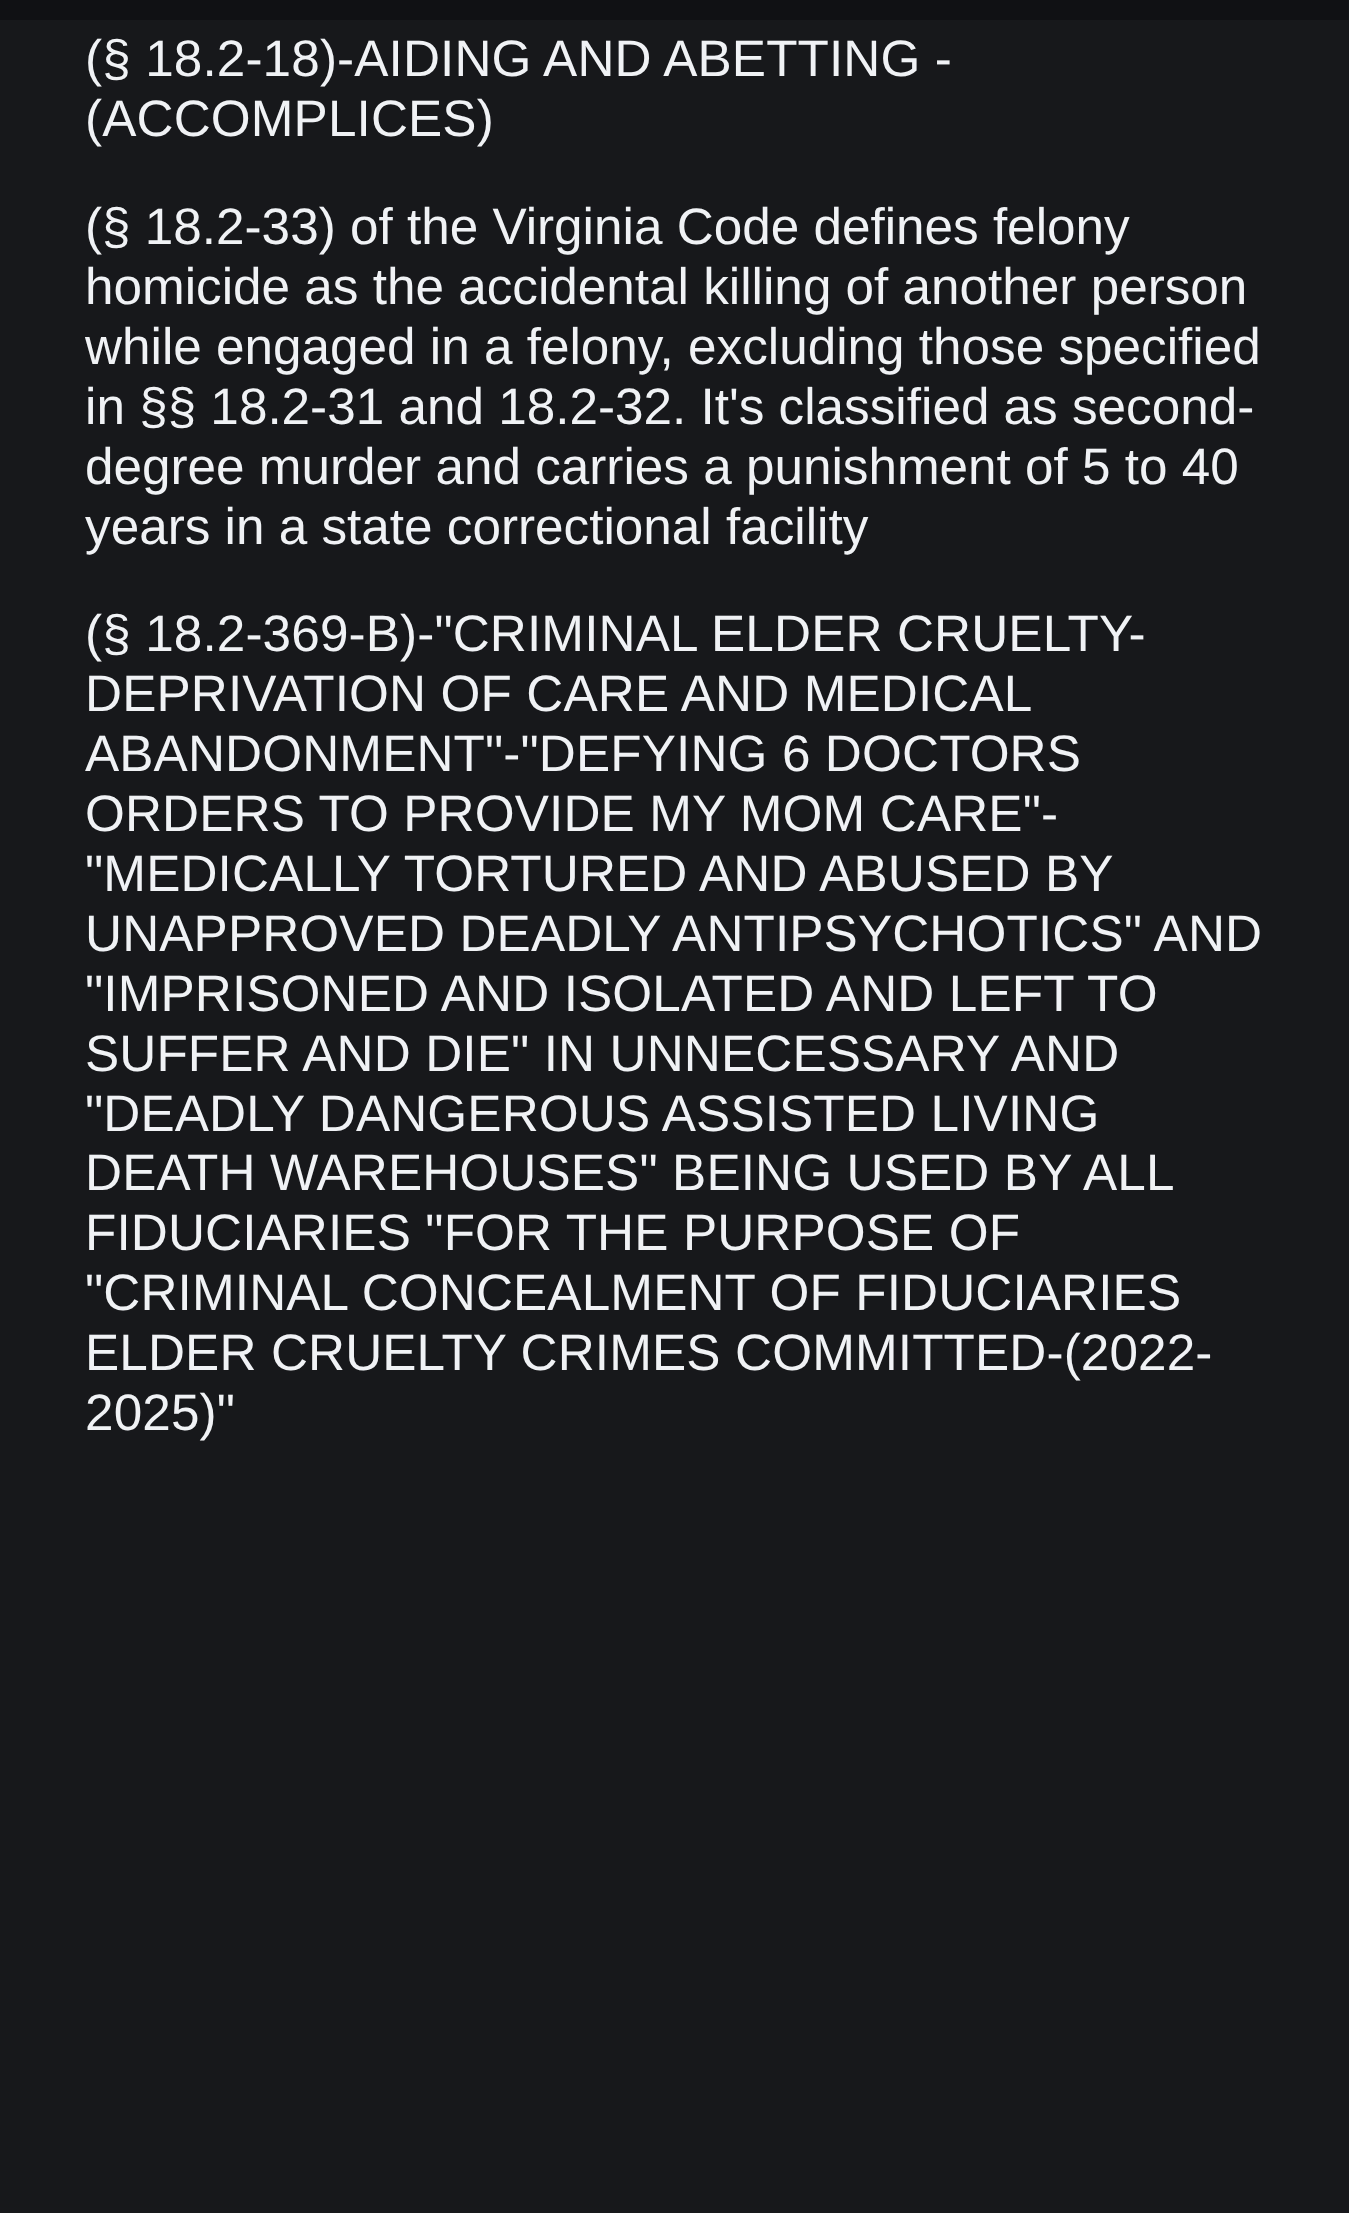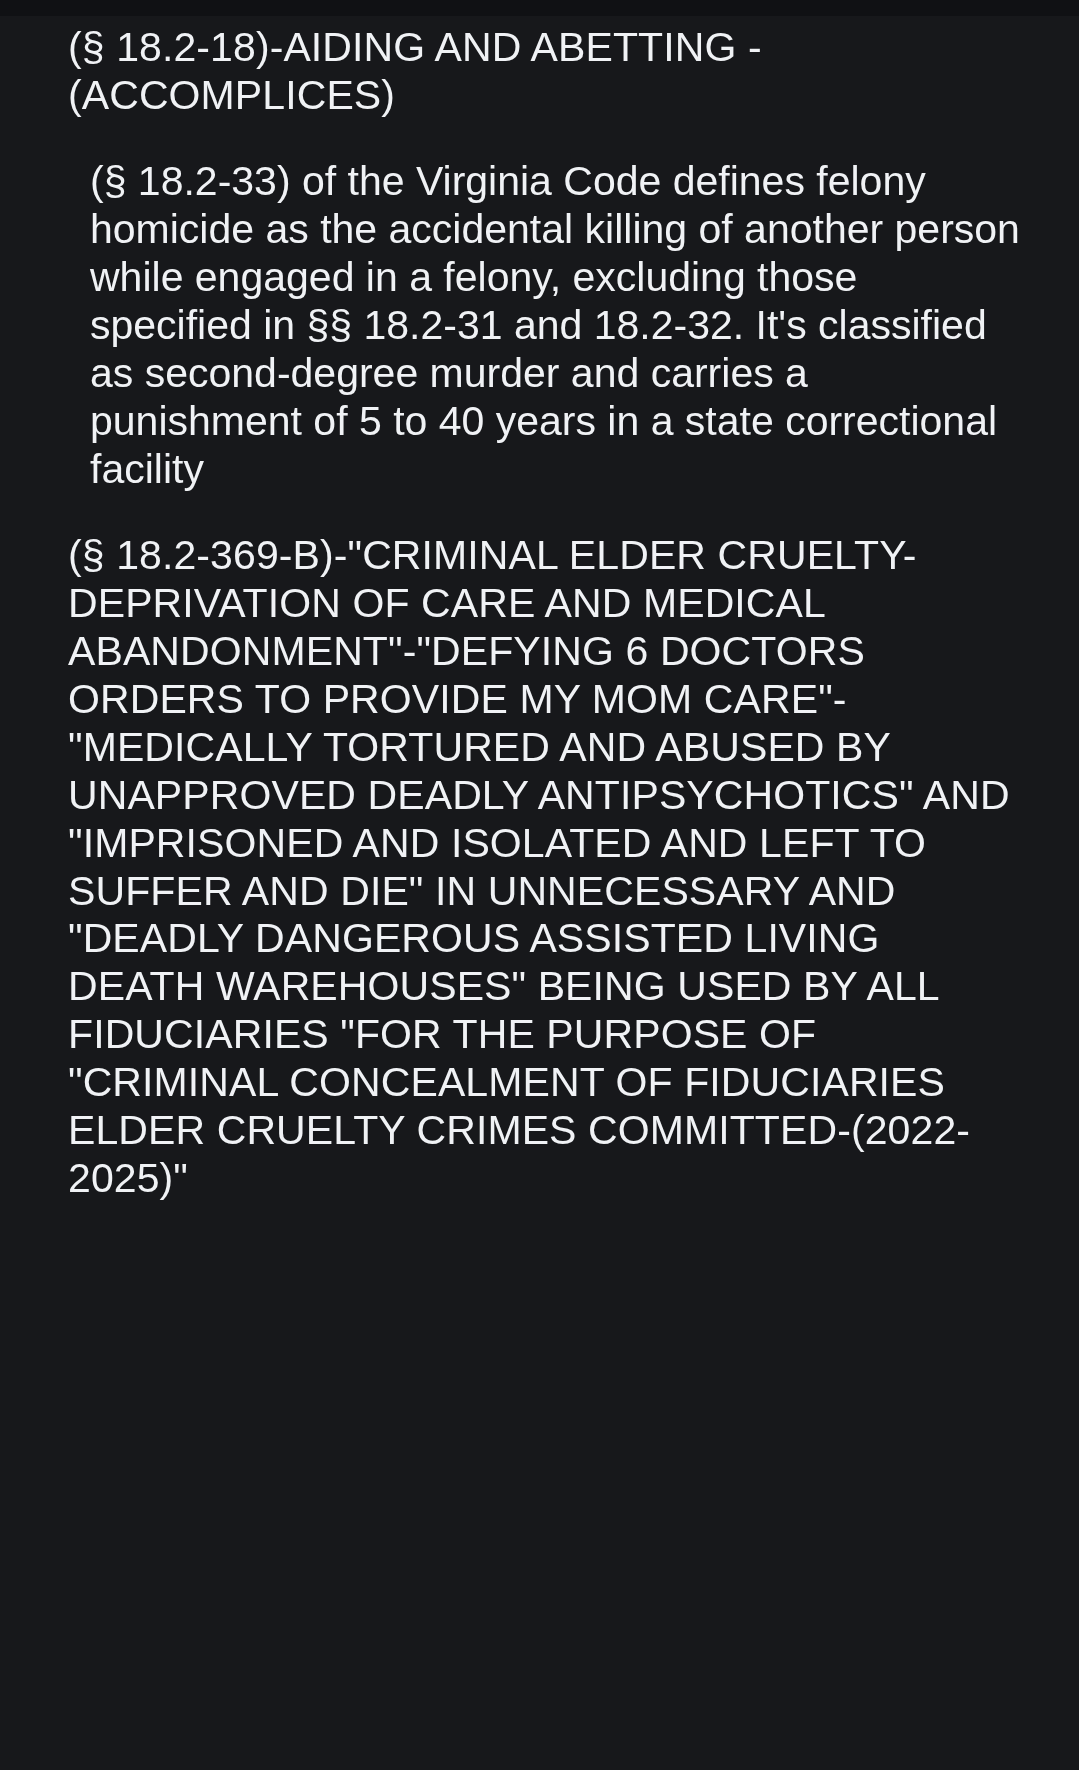--- a/index.html
+++ b/index.html
@@ -35,21 +35,20 @@
     line-height: 1.17;
     letter-spacing: 0.1px;
     color: #f0f2f5;
     margin: 0 0 38px 0;
     white-space: pre-wrap;
     word-wrap: break-word;
     font-weight: 400;
   }
   .para.mixed {
     letter-spacing: 0.0px;
-    margin-left: 22px;
   }
   .para:last-child {
     margin-bottom: 0;
   }
 </style>
 </head>
 <body>
 
 <div class="page">
 

